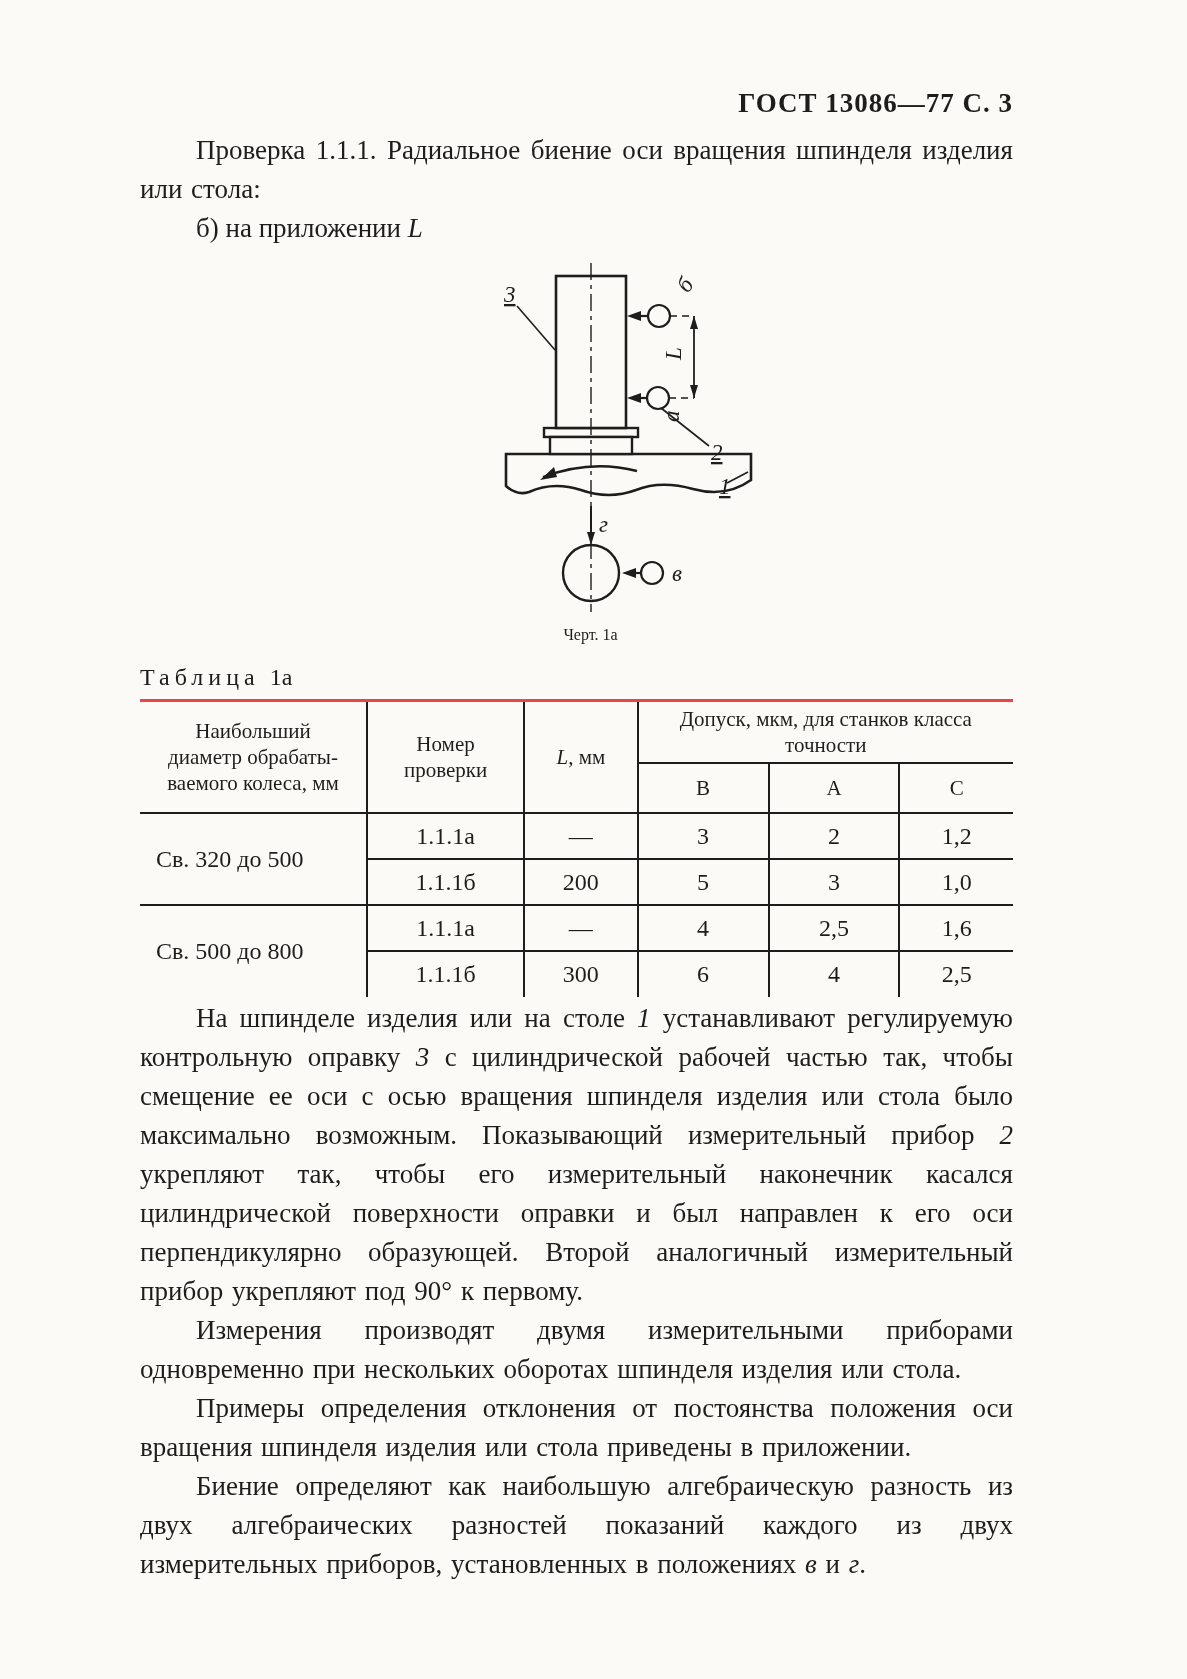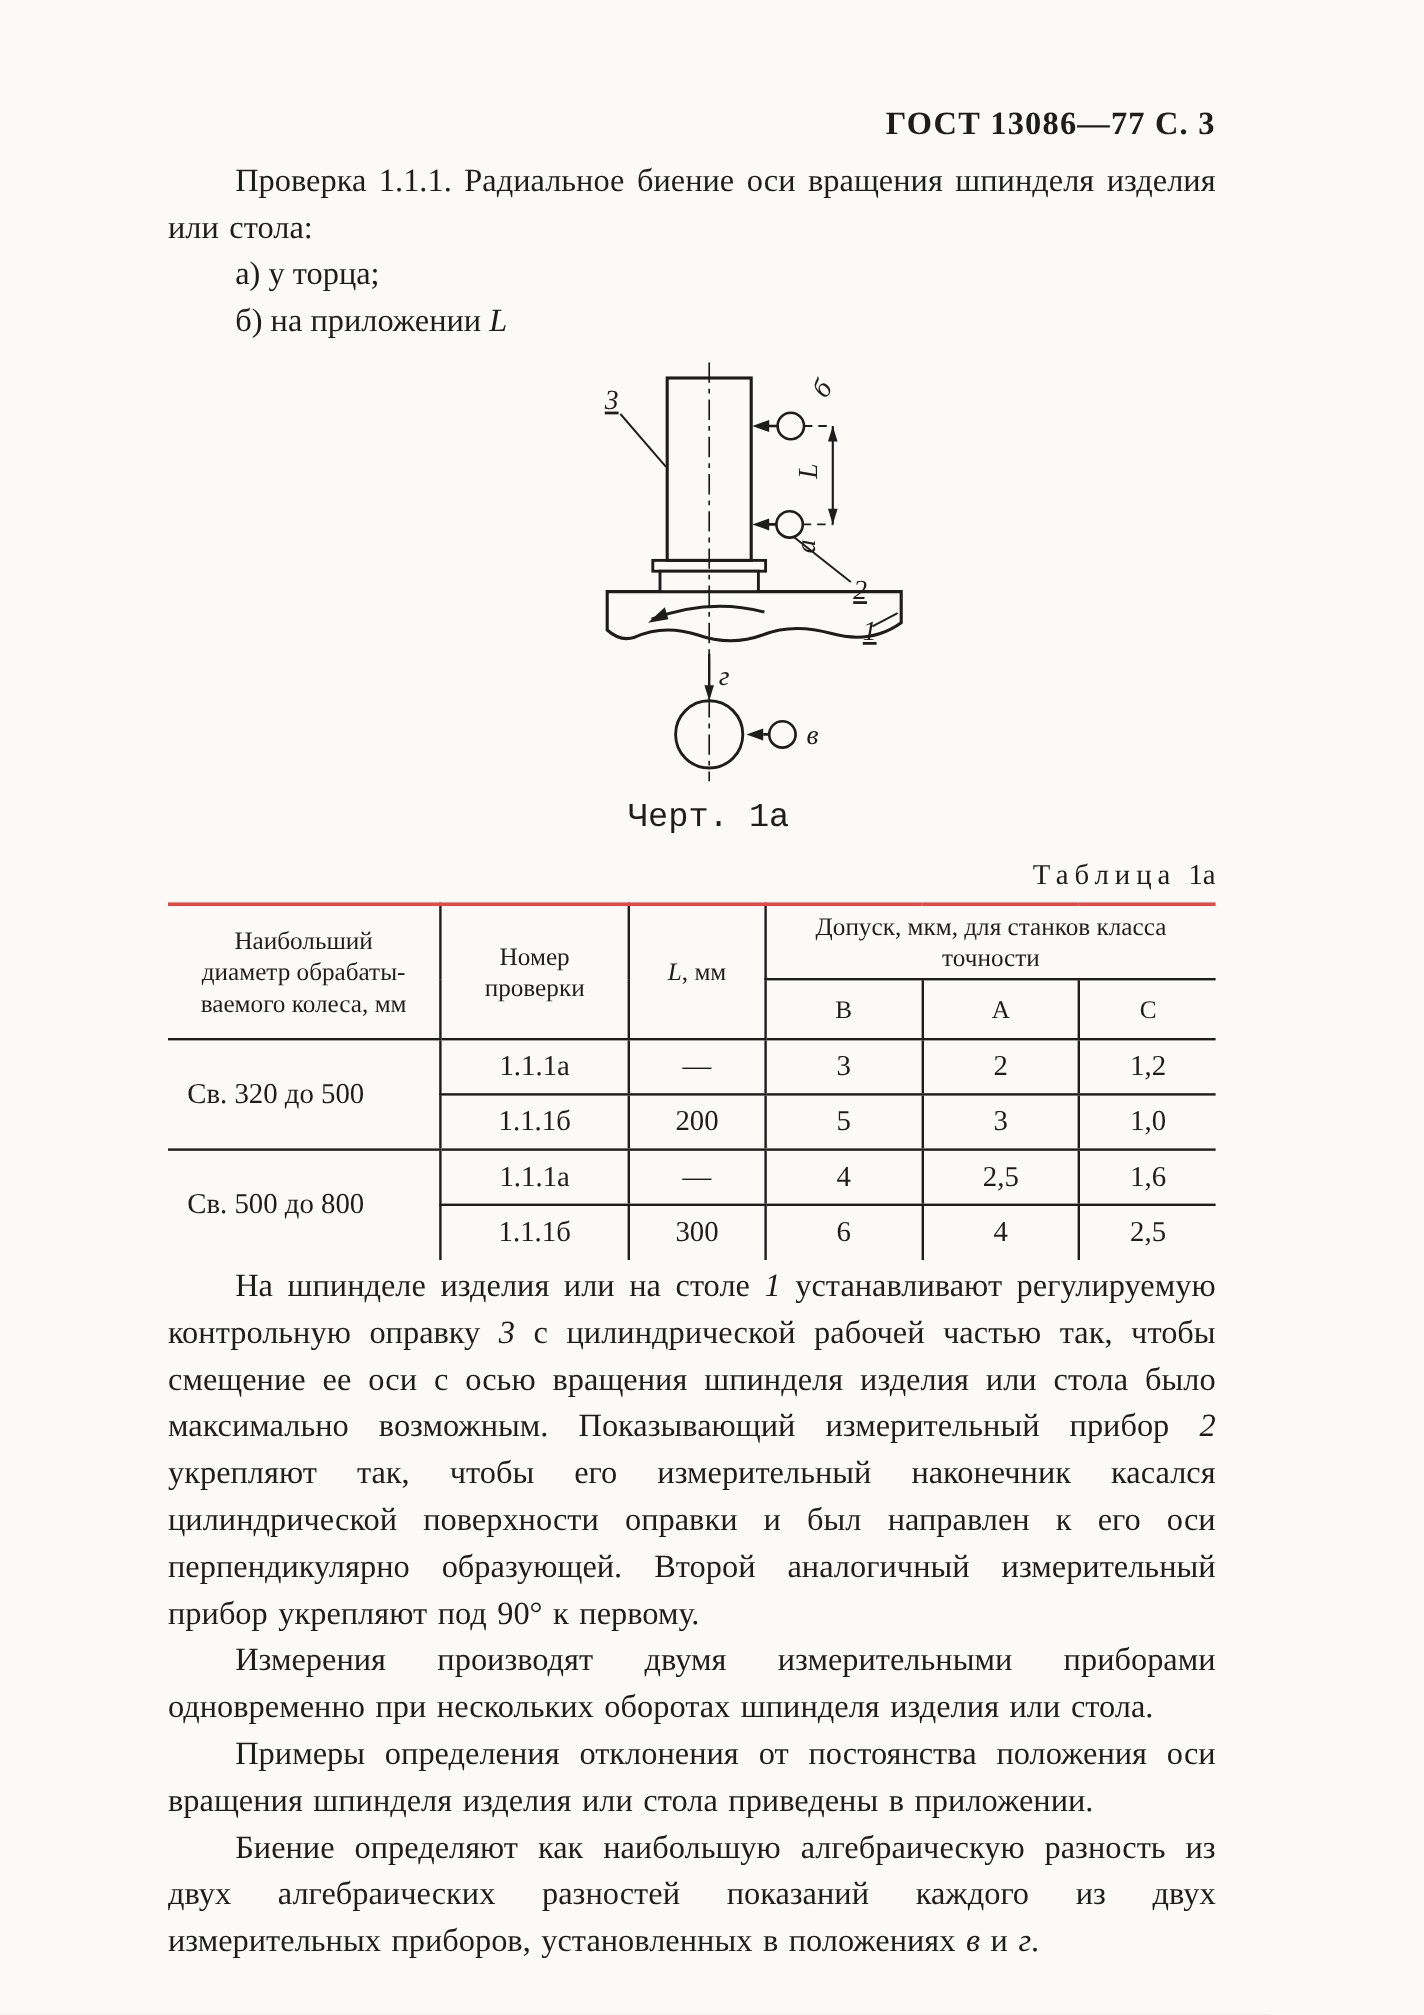--- a/index.html
+++ b/index.html
@@ -8,22 +8,22 @@
   .page {
     width:1187px; height:1679px; background:#fbfaf6; overflow:hidden;
     padding:88px 174px 0 140px; position:relative;
   }
   .gost-header { text-align:right; font-weight:bold; font-size:27px; letter-spacing:1px; }
   .para { font-size:27px; line-height:39px; text-align:justify; text-indent:56px; word-spacing:2px; }
   .intro { margin-top:12px; }
   .item { font-size:27px; line-height:39px; padding-left:56px; }
   .it { font-style:italic; }
   .figure { margin-top:12px; text-align:center; margin-left:28px; }
-  .fig-caption { font-size:28px; margin-top:0;font-family:Liberation Mono, monospace; }
-  .table-title { text-align:right; font-size:24px; margin-top:20px; }
+  .fig-caption { font-size:16px; margin-top:0; }
+  .table-title { text-align:left; font-size:24px; margin-top:20px; }
   .table-title .spaced { letter-spacing:5px; margin-right:10px; }
   table.gost { width:100%; border-collapse:collapse; margin-top:8px; border-top:3px solid #ef4444; table-layout:fixed; }
   .gost th, .gost td {
     font-weight:normal; text-align:center; vertical-align:middle;
     border-left:2px solid #1d1d1b; padding:4px 6px;
   }
   .gost .first { border-left:none; }
   .gost thead th { font-size:21px; line-height:26px; border-bottom:2px solid #1d1d1b; }
   .gost thead tr:first-child th { height:56px; }
   .gost thead tr:last-child th { height:50px; }
@@ -35,21 +35,20 @@
   .drawing text { font-family:"Liberation Serif","DejaVu Serif",serif; }
 </style>
 </head>
 <body>
 
 <div class="page">
 
   <div class="gost-header">ГОСТ 13086—77 С. 3</div>
 
   <p class="para intro">Проверка 1.1.1. Радиальное биение оси вращения шпинделя изделия или стола:</p>
-  <p class="item">а) у торца;</p>
   <p class="item"><span>б) на приложении </span><span class="it">L</span></p>
 
   <figure class="figure">
     <svg class="drawing" width="500" height="362" viewBox="0 0 500 362">
 
       <path d="M165 194 H410 V220 Q385 238 352 229 Q320 220 295 230 Q268 240 240 230 Q212 221 188 232 Q176 236 165 226 Z" fill="#fbfaf6" stroke="#1d1d1b" stroke-width="2.6"></path>
 
       <g stroke="#1d1d1b" fill="none" stroke-width="2.4">
         <path d="M202 217 Q250 199 296 211"></path>
         <polygon points="199,220 213,207 216,217" fill="#1d1d1b" stroke="none"></polygon>

